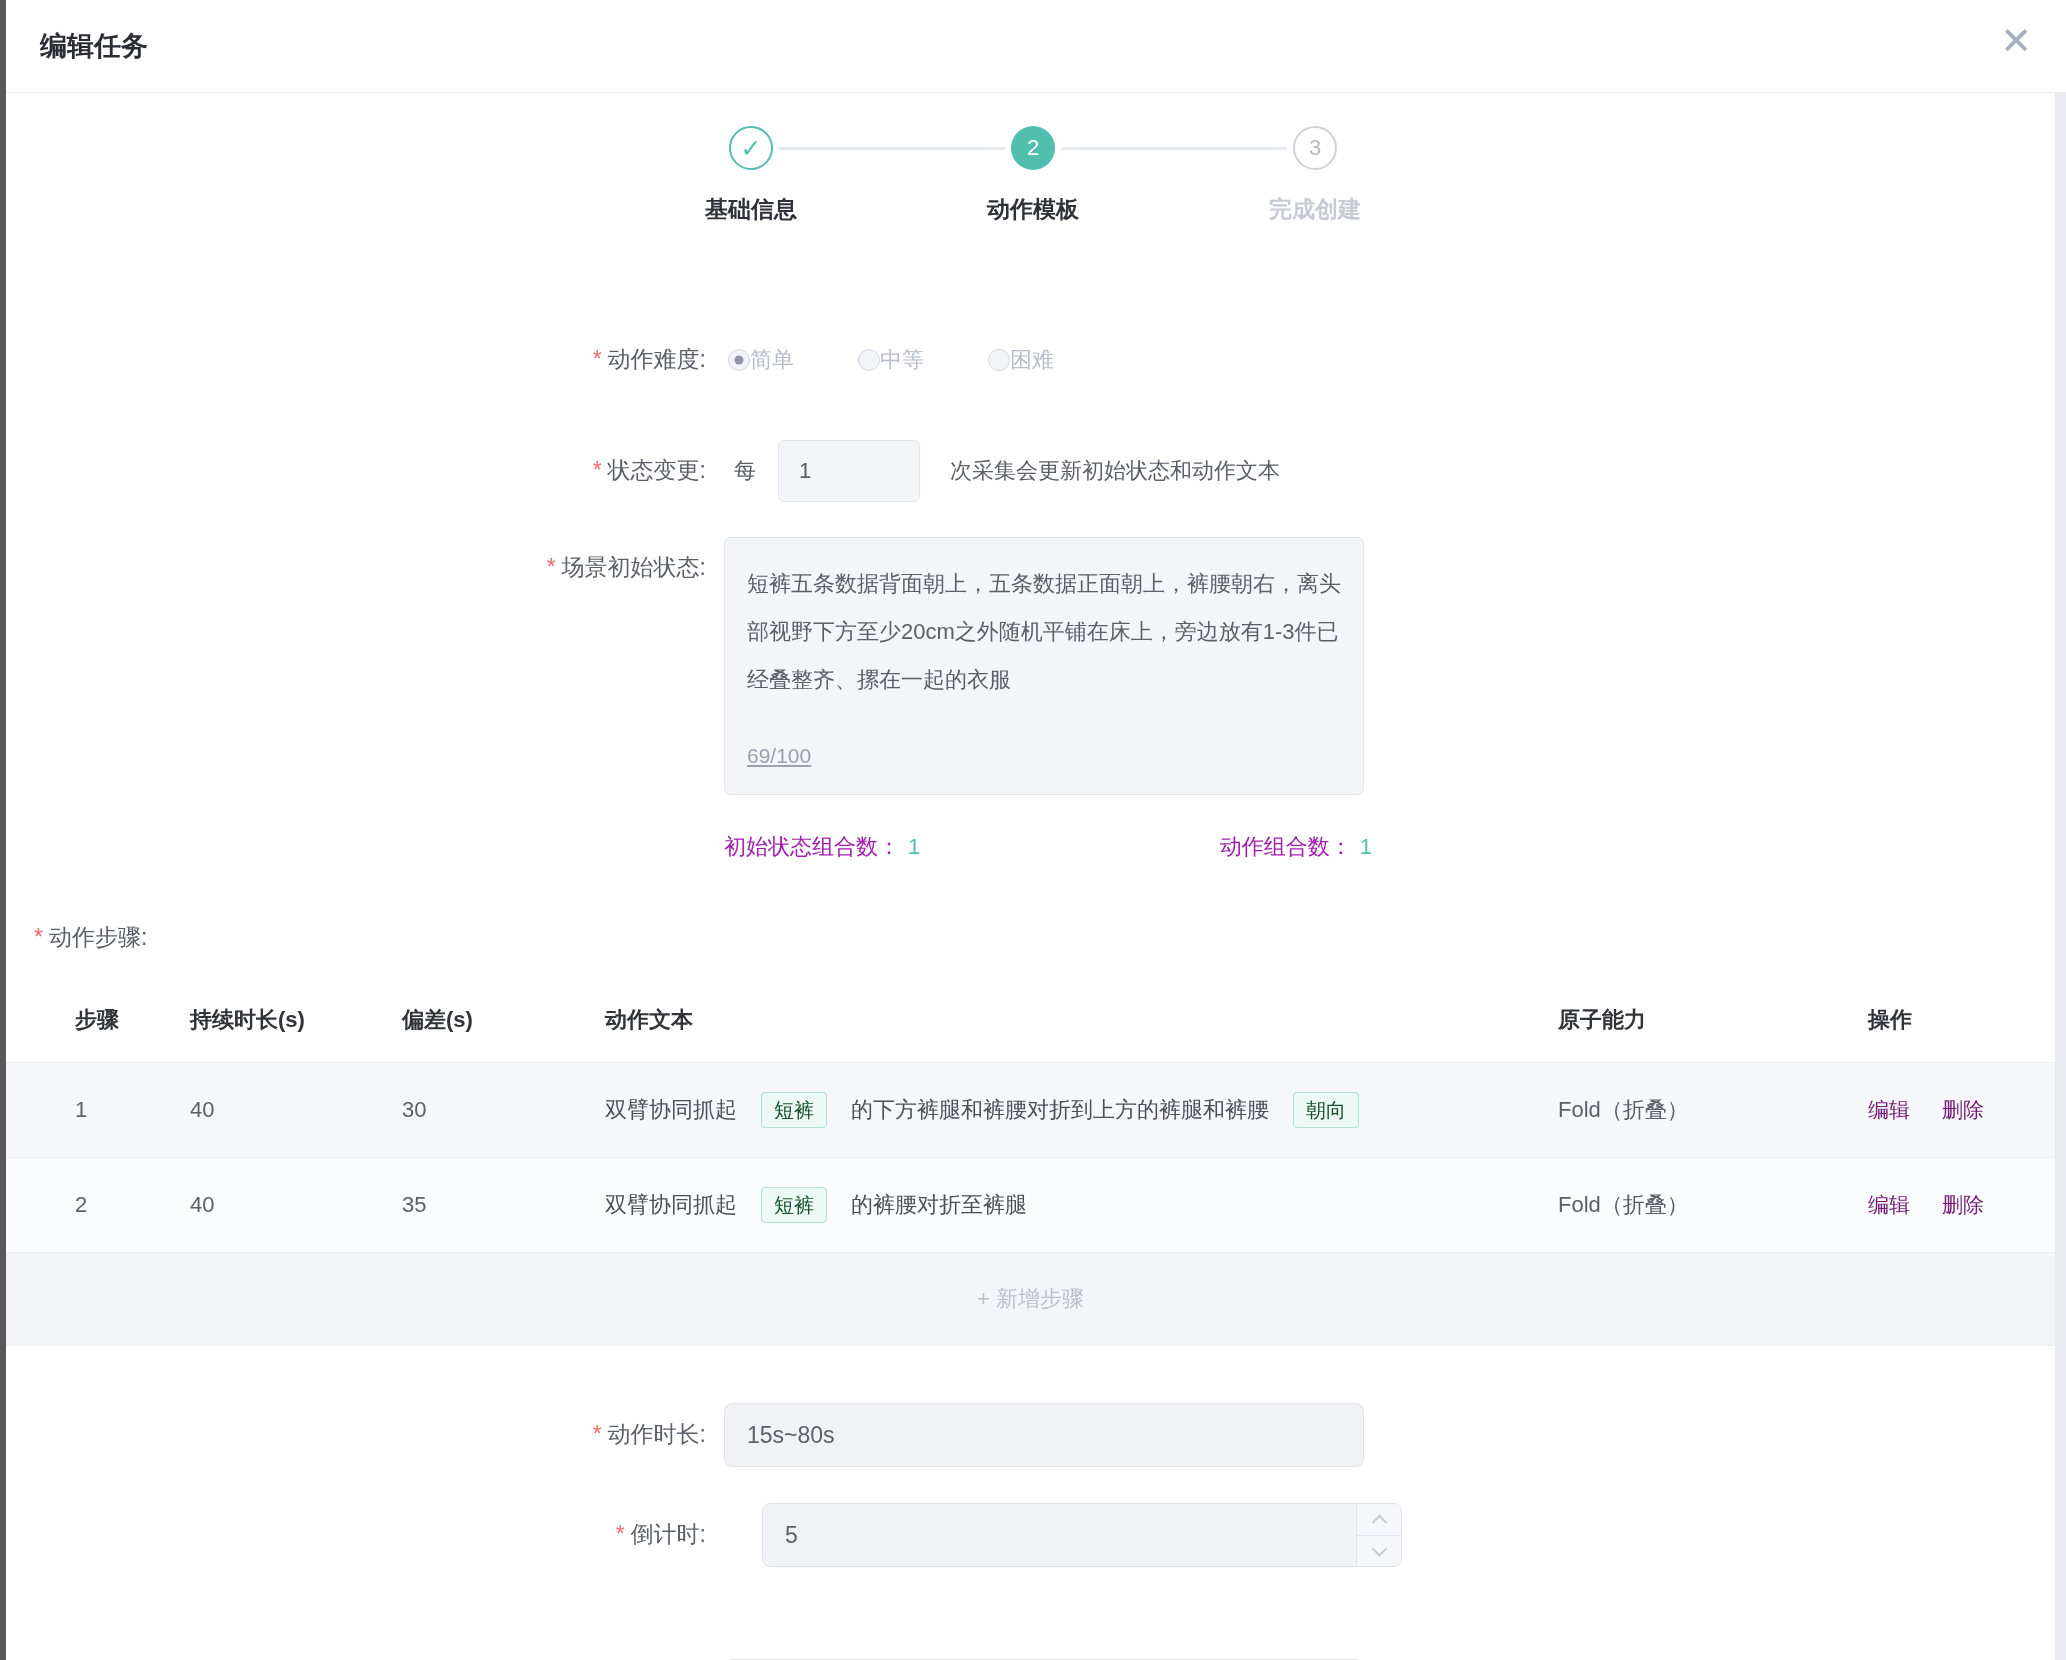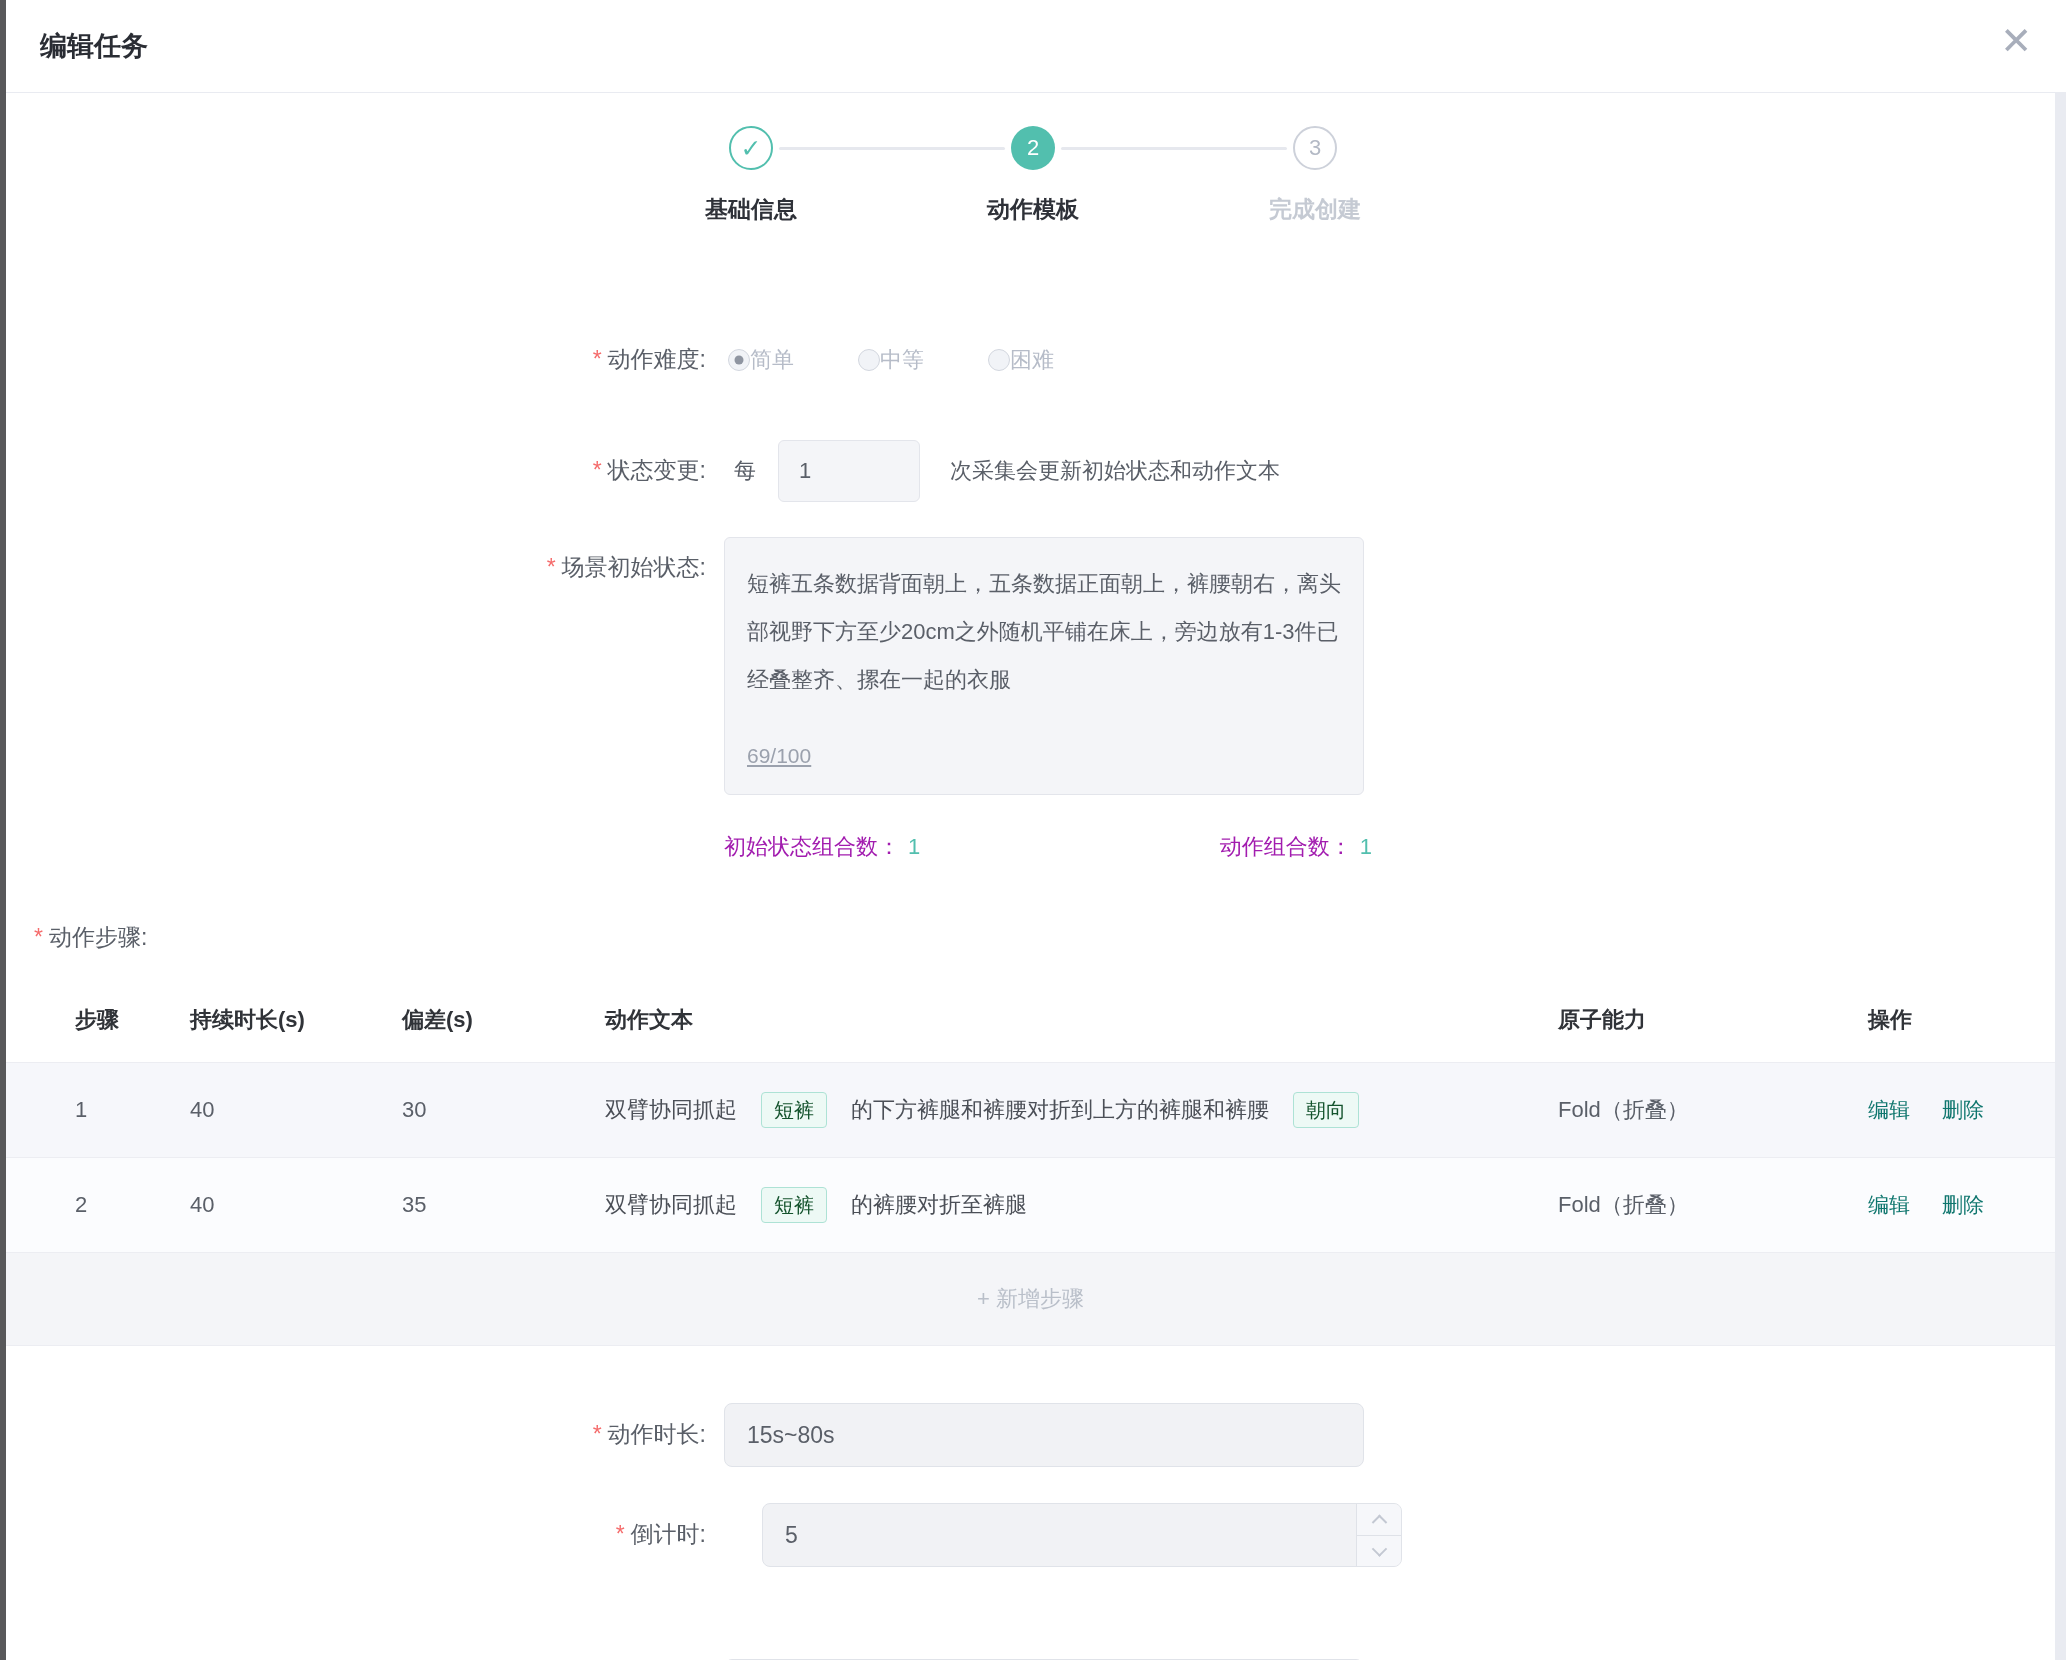--- a/index.html
+++ b/index.html
@@ -66,21 +66,21 @@
 
   
   .steps-table{position:absolute;top:978px;left:6px;right:11px;}
   .thead,.trow{display:grid;grid-template-columns:115px 212px 203px 953px 310px 1fr;align-items:center;padding-left:69px;}
   .thead{height:84px;font-size:22px;font-weight:700;color:#303338;background:#fff;}
   .trow{min-height:94px;font-size:22px;color:#5a5f68;border-top:1px solid #ecedf2;}
   .trow.r1{background:#f6f7fb;}
   .trow.r2{background:#fbfcfe;}
   .cell-text{color:#4b4f57;line-height:1.9;padding-right:30px;}
   .tag{display:inline-block;padding:3px 12px;border:1px solid #ade2d5;background:#edf9f5;color:#14532d;border-radius:4px;font-size:20px;margin:0 24px;line-height:1.4;white-space:nowrap;}
-  .ops{display:flex;gap:32px;color:#0f766e;font-size:21px;}
+  .ops{display:flex;gap:32px;color:#701a75;font-size:21px;}
   .op-link{cursor:pointer;}
   .add-band{height:92px;border-top:1px solid #ecedf2;border-bottom:1px solid #ecedf2;background:#f4f5f8;display:flex;align-items:center;justify-content:center;font-size:22px;color:#b9bfc9;cursor:pointer;}
 
   
   .big-input{margin-left:18px;width:640px;height:64px;background:#f1f2f5;border:1px solid #e0e3e9;border-radius:8px;box-sizing:border-box;display:flex;align-items:center;padding-left:22px;font-size:23px;color:#5a5f68;position:relative;}
   .row.duration{top:1395px;height:64px;}
   .row.countdown{top:1495px;height:64px;gap:38px;}
   .row.ratio{top:1651px;height:64px;}
 
   .num-stepper{position:absolute;top:0;right:0;bottom:0;width:44px;border-left:1px solid #dfe2e8;display:flex;flex-direction:column;border-radius:0 7px 7px 0;overflow:hidden;}

